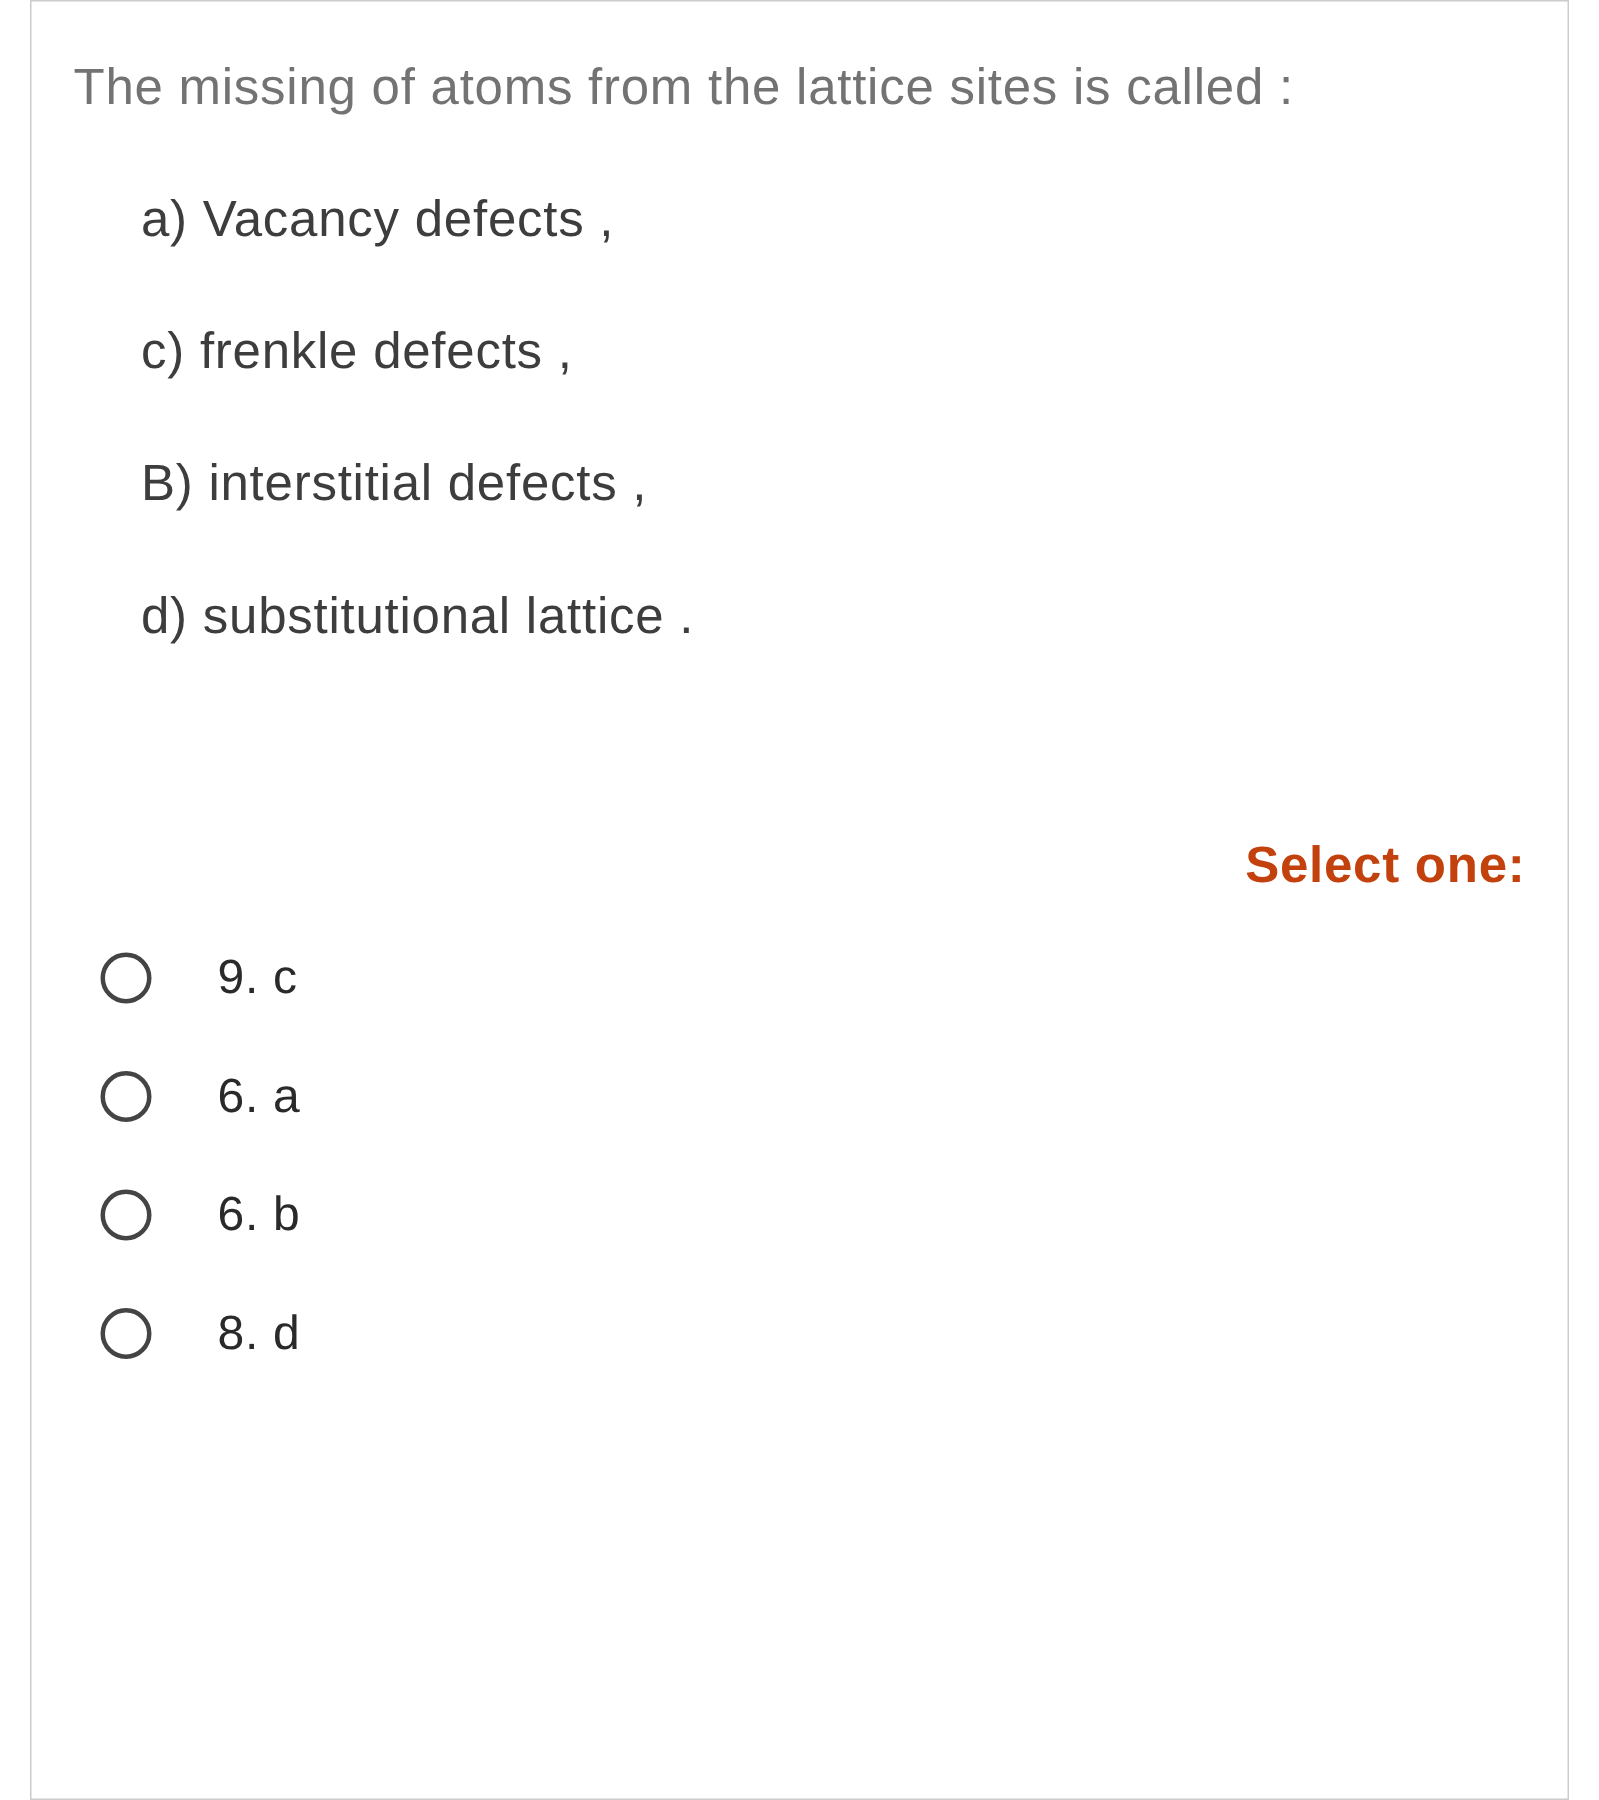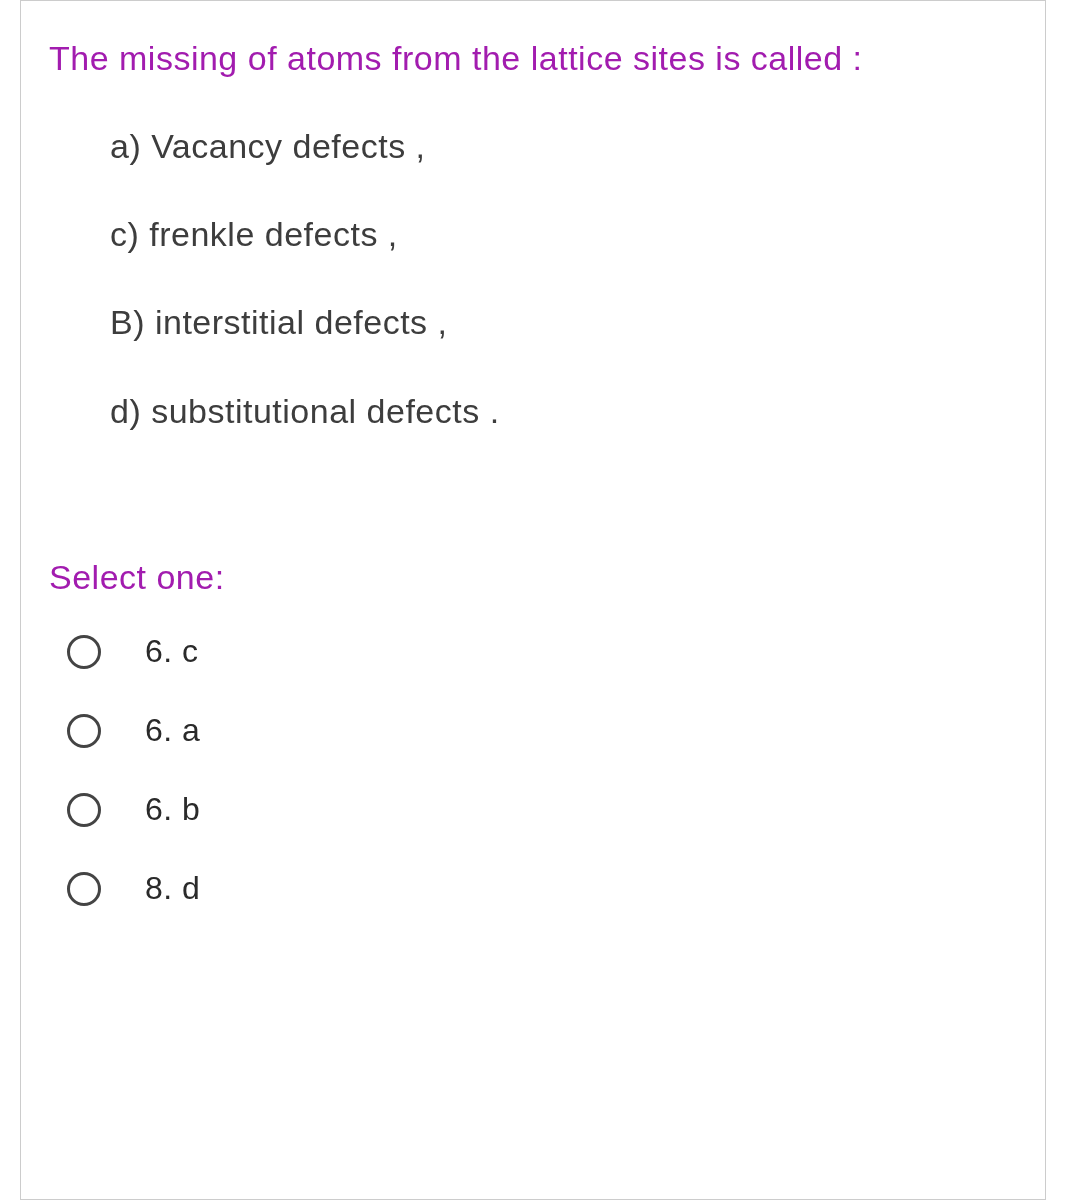--- a/index.html
+++ b/index.html
@@ -15,45 +15,45 @@
       padding: 0;
     }
     .question-container {
       border: 1px solid #ccc;
       margin: 0 20px;
       padding: 25px 28px 40px 28px;
       min-height: 1200px;
     }
     .question-text {
       font-size: 34px;
-      color: #a21caf;
+      color: #737373;
       line-height: 1.9;
       letter-spacing: 0.5px;
       font-weight: 500;
       margin-bottom: 28px;
     }
     .options-list {
       padding-left: 45px;
       margin-bottom: 120px;
     }
     .option-item {
       font-size: 34px;
       color: #3d3d3d;
       line-height: 1.6;
       letter-spacing: 0.5px;
       font-weight: 500;
       margin-bottom: 34px;
-      margin-left: 16px;
     }
     .select-label {
       font-size: 34px;
-      color: #a21caf;
+      color: #c2410c;
       letter-spacing: 0.5px;
-      font-weight: 400;
+      font-weight: 700;
       margin-bottom: 36px;
+      text-align: right;
     }
     .answer-list {
       padding-left: 18px;
     }
     .answer-row {
       display: flex;
       align-items: center;
       margin-bottom: 42px;
     }
     .radio-btn {
@@ -76,29 +76,29 @@
 </head>
 <body>
 
 <div class="question-container">
   <div class="question-text">The missing of atoms  from the lattice sites  is called :</div>
 
   <div class="options-list">
     <div class="option-item">a) Vacancy defects ,</div>
     <div class="option-item">c) frenkle defects ,</div>
     <div class="option-item">B) interstitial defects ,</div>
-    <div class="option-item">d) substitutional  defects .</div>
+    <div class="option-item">d) substitutional  lattice .</div>
   </div>
 
   <div class="select-label">Select one:</div>
 
   <div class="answer-list">
     <div class="answer-row">
       <div class="radio-btn"></div>
-      <div class="answer-label">6. c</div>
+      <div class="answer-label">9. c</div>
     </div>
     <div class="answer-row">
       <div class="radio-btn"></div>
       <div class="answer-label">6. a</div>
     </div>
     <div class="answer-row">
       <div class="radio-btn"></div>
       <div class="answer-label">6. b</div>
     </div>
     <div class="answer-row">

